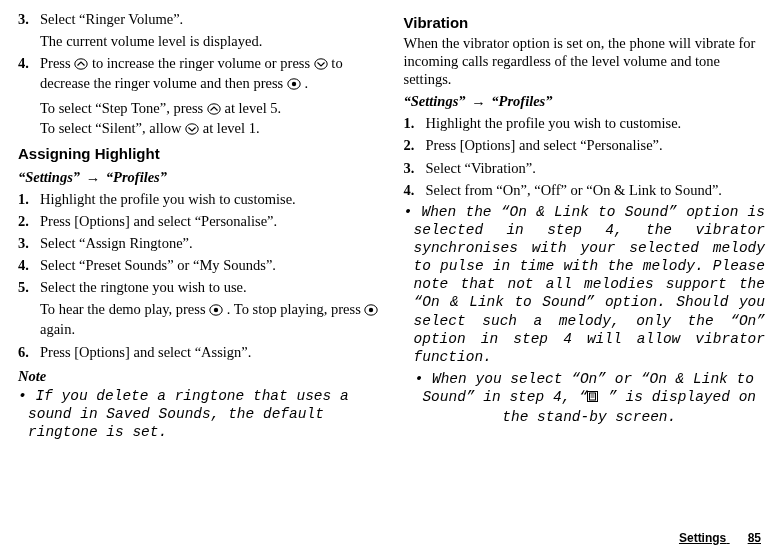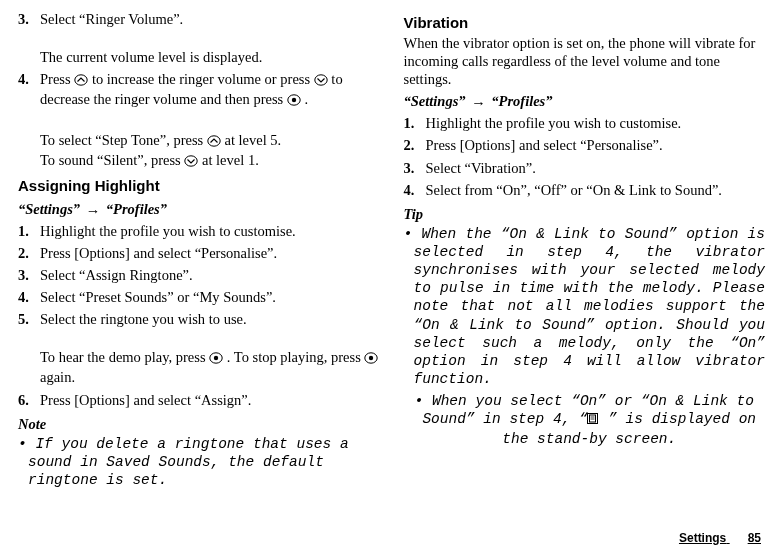--- a/index.html
+++ b/index.html
@@ -39,21 +39,21 @@
     margin: 4px 0;
   }
   ol.numbered > li > .num {
     font-weight: bold;
     min-width: 22px;
   }
   ol.numbered > li > .body {
     flex: 1;
   }
   .sub {
-    margin-top: 20px;
+    margin-top: 4px;
     margin-left: 22px;
   }
   .h-bold {
     font-family: Arial, Helvetica, sans-serif;
     font-weight: bold;
     margin: 6px 0 1px 0;
     font-size: 15px;
   }
   .path {
     font-weight: bold;
@@ -144,21 +144,21 @@
 
     <div class="sub">
       <span>To select “Step Tone”, press </span>
       <span class="icon">
         <svg width="14" height="12">
             <ellipse cx="7" cy="6" rx="6.2" ry="5.2" fill="none" stroke="#000" stroke-width="1"></ellipse>
             <path d="M3.5 7.5 L7 4 L10.5 7.5" fill="none" stroke="#000" stroke-width="1.2"></path>
           </svg>
       </span>
       <span> at level 5.</span><br>
-      <span>To sound “Silent”, press </span>
+      <span>To select “Silent”, allow </span>
       <span class="icon">
         <svg width="14" height="12">
             <ellipse cx="7" cy="6" rx="6.2" ry="5.2" fill="none" stroke="#000" stroke-width="1"></ellipse>
             <path d="M3.5 4.5 L7 8 L10.5 4.5" fill="none" stroke="#000" stroke-width="1.2"></path>
           </svg>
       </span>
       <span> at level 1.</span>
     </div>
 
     <div class="h-bold">Assigning Highlight</div>
@@ -243,21 +243,20 @@
       <li>
           <span class="num">3.</span>
           <span class="body">Select “Vibration”.</span>
         </li>
       <li>
           <span class="num">4.</span>
           <span class="body">Select from “On”, “Off” or “On &amp; Link to Sound”.</span>
         </li>
     </ol>
 
-    <div class="tip-label">Tip</div>
     <div class="tip-body" style="text-align:justify">• When the “On &amp; Link to Sound” option is selected in step 4, the vibrator synchronises with your selected melody to pulse in time with the melody. Please note that not all melodies support the “On &amp; Link to Sound” option. Should you select such a melody, only the “On” option in step 4 will allow vibrator function.</div>
     <div class="tip-body">
       <span>• When you select “On” or “On &amp; Link to Sound” in step 4, “</span>
       <span class="icon" style="font-style:normal">
         <svg width="13" height="13">
             <rect x="1.5" y="1.5" width="10" height="10" fill="none" stroke="#000" stroke-width="1"></rect>
             <rect x="3.5" y="3" width="6" height="7" fill="none" stroke="#000" stroke-width="1"></rect>
             <line x1="4.5" y1="5" x2="8.5" y2="5" stroke="#000" stroke-width="0.8"></line>
             <line x1="4.5" y1="7" x2="8.5" y2="7" stroke="#000" stroke-width="0.8"></line>
           </svg>

